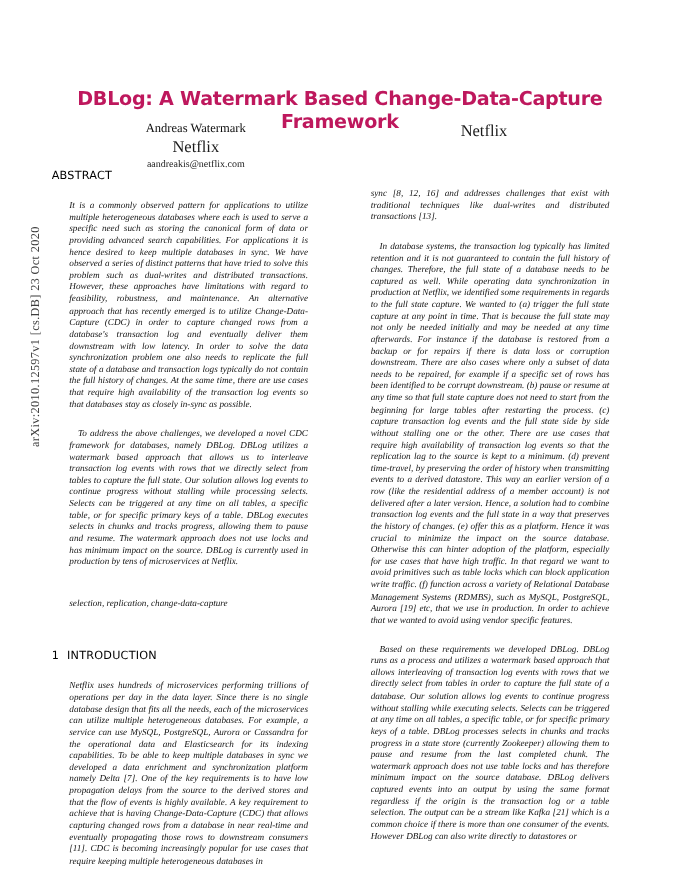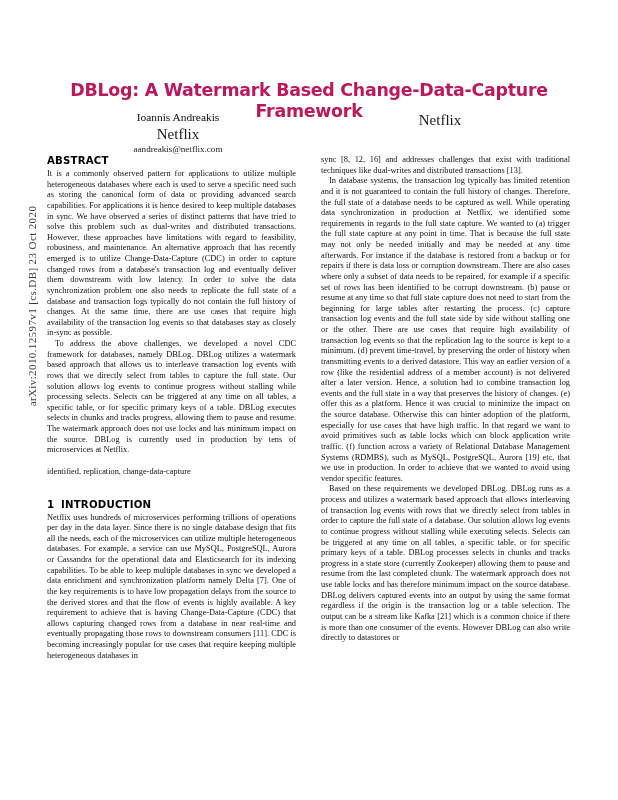--- a/index.html
+++ b/index.html
@@ -96,42 +96,43 @@
     display: flex;
     gap: 25px;
   }
   .col {
     width: 249px;
     position: relative;
   }
 
   h2.section {
     font-family: "DejaVu Sans", "Liberation Sans", sans-serif;
-    font-weight: bold;
+    font-weight: normal;
     font-size: 10.2px;
     letter-spacing: 0.2px;
     margin: 0 0 3px 0;
     color: #000;
   }
   h2.section.numbered {
     margin-top: 10px;
   }
   h2.section .num {
     display: inline-block;
     width: 14px;
   }
 
   p.body {
-    margin: 0;
+    margin: 16px;
     font-size: 8.35px;
     line-height: 10.62px;
     text-align: justify;
     text-justify: inter-word;
     color: #121212;
     hyphens: none;
+    font-style: italic;
   }
   p.body + p.body {
     text-indent: 8px;
   }
   p.body.keywords-line {
     text-indent: 0;
     margin-top: 2px;
   }
   .spacer-kw { height: 9px; }
   .spacer-sec { height: 11px; }
@@ -140,42 +141,42 @@
 <body>
 
 <div class="page">
 
   <div class="arxiv-stamp">arXiv:2010.12597v1  [cs.DB]  23 Oct 2020</div>
 
   <div class="title">DBLog: A Watermark Based Change-Data-Capture Framework</div>
 
   <div class="authors">
     <div class="author">
-      <span class="author-name">Ioannis Andreakis</span>
+      <span class="author-name">Andreas Watermark</span>
       <span class="author-affil">Netflix</span>
       <span class="author-email">aandreakis@netflix.com</span>
     </div>
     <div class="author">
       <span class="author-affil">Netflix</span>
     </div>
   </div>
 
   <div class="columns">
 
     <div class="col">
 
       <h2 class="section">ABSTRACT</h2>
 
       <p class="body">It is a commonly observed pattern for applications to utilize multiple heterogeneous databases where each is used to serve a specific need such as storing the canonical form of data or providing advanced search capabilities. For applications it is hence desired to keep multiple databases in sync. We have observed a series of distinct patterns that have tried to solve this problem such as dual-writes and distributed transactions. However, these approaches have limitations with regard to feasibility, robustness, and maintenance. An alternative approach that has recently emerged is to utilize Change-Data-Capture (CDC) in order to capture changed rows from a database's transaction log and eventually deliver them downstream with low latency. In order to solve the data synchronization problem one also needs to replicate the full state of a database and transaction logs typically do not contain the full history of changes. At the same time, there are use cases that require high availability of the transaction log events so that databases stay as closely in-sync as possible.</p>
       <p class="body">To address the above challenges, we developed a novel CDC framework for databases, namely DBLog. DBLog utilizes a watermark based approach that allows us to interleave transaction log events with rows that we directly select from tables to capture the full state. Our solution allows log events to continue progress without stalling while processing selects. Selects can be triggered at any time on all tables, a specific table, or for specific primary keys of a table. DBLog executes selects in chunks and tracks progress, allowing them to pause and resume. The watermark approach does not use locks and has minimum impact on the source. DBLog is currently used in production by tens of microservices at Netflix.</p>
 
       <div class="spacer-kw"></div>
 
 
-      <p class="body keywords-line">identified, replication, change-data-capture</p>
+      <p class="body keywords-line">selection, replication, change-data-capture</p>
 
       <div class="spacer-sec"></div>
 
       <h2 class="section numbered">
         <span class="num">1</span><span>INTRODUCTION</span>
       </h2>
 
       <p class="body">Netflix uses hundreds of microservices performing trillions of operations per day in the data layer. Since there is no single database design that fits all the needs, each of the microservices can utilize multiple heterogeneous databases. For example, a service can use MySQL, PostgreSQL, Aurora or Cassandra for the operational data and Elasticsearch for its indexing capabilities. To be able to keep multiple databases in sync we developed a data enrichment and synchronization platform namely Delta [7]. One of the key requirements is to have low propagation delays from the source to the derived stores and that the flow of events is highly available. A key requirement to achieve that is having Change-Data-Capture (CDC) that allows capturing changed rows from a database in near real-time and eventually propagating those rows to downstream consumers [11]. CDC is becoming increasingly popular for use cases that require keeping multiple heterogeneous databases in</p>
     </div>
 

